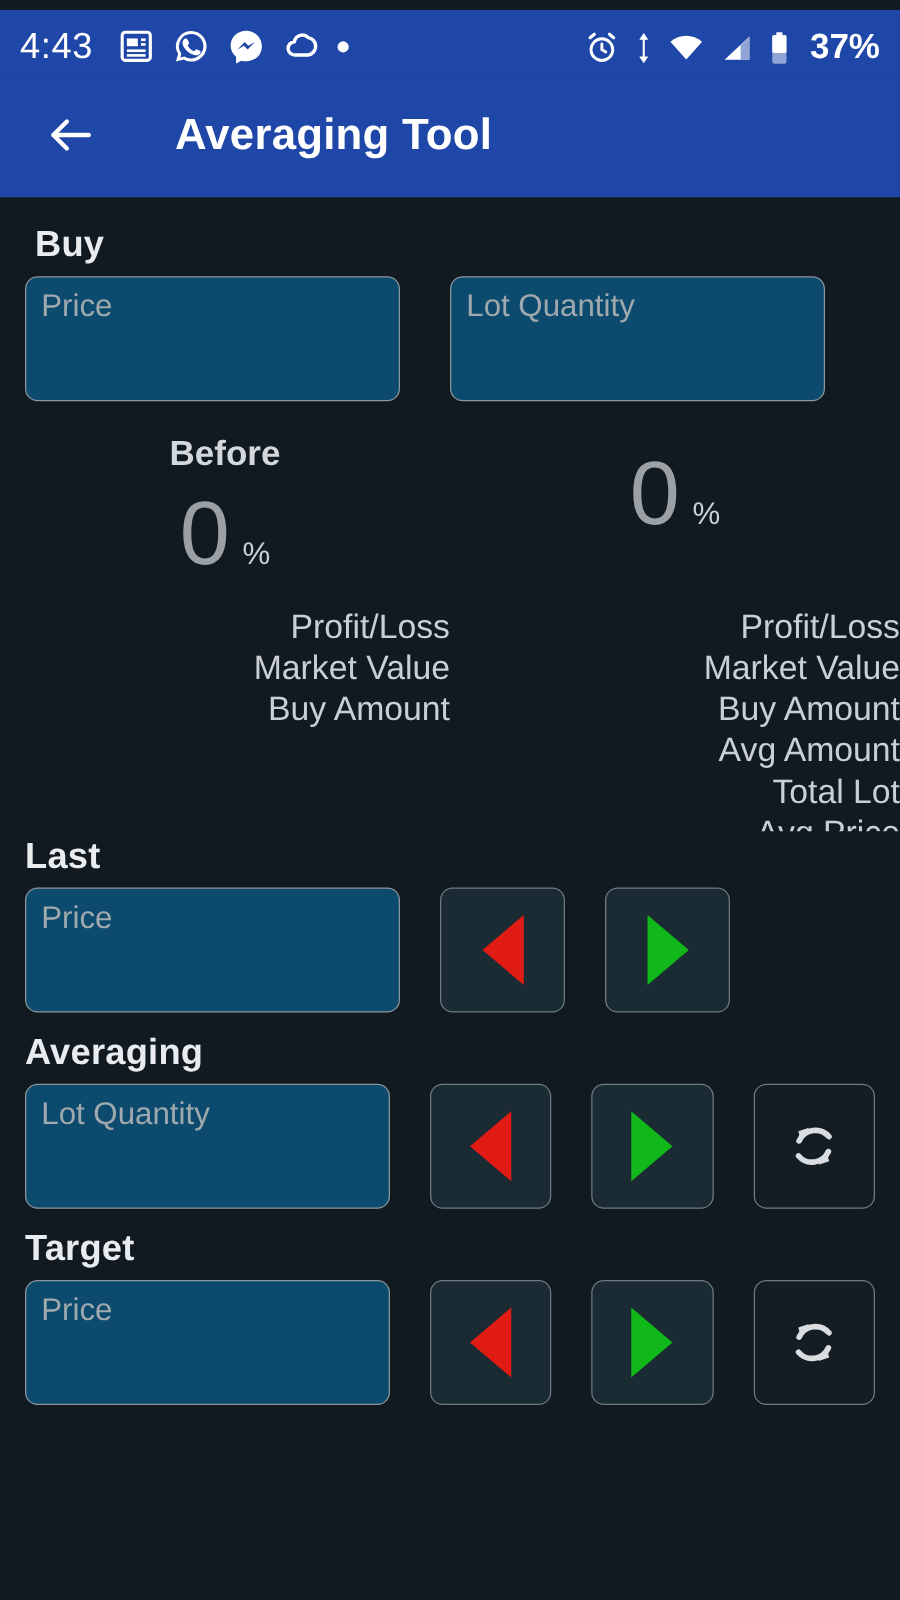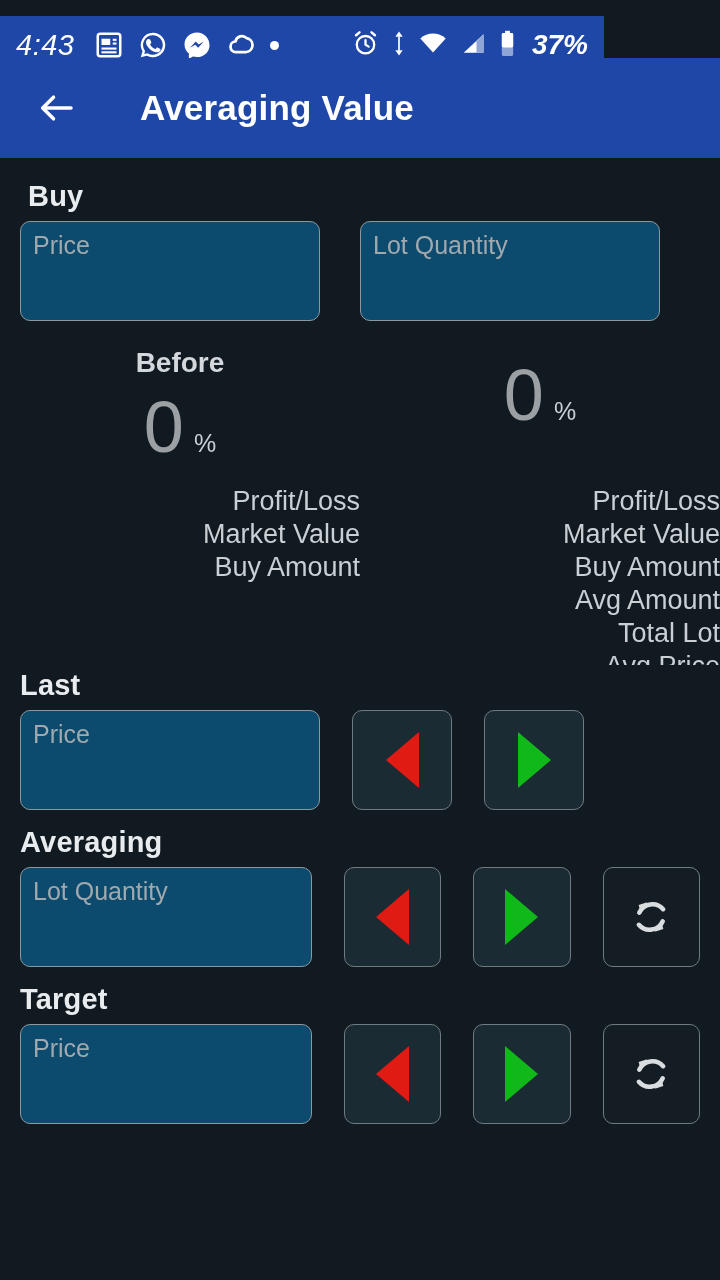--- a/index.html
+++ b/index.html
@@ -15,38 +15,37 @@
   #app {
     position: relative;
     width: 720px;
     height: 1280px;
     background: #121a21;
   }
 
   
   .statusbar {
     position: absolute;
-    top: 16px; left: 0;
-    width: 604px;
+    top: 8px; left: 0;
+    width: 720px;
     height: 58px;
     background: #1f47a8;
     display: flex;
     align-items: center;
     padding: 0 16px;
-    font-style: italic;
   }
   .sb-time {
     color: #ffffff;
     font-size: 29px;
     font-weight: 400;
     letter-spacing: .5px;
     margin-right: 20px;
   }
   .sb-left-icons { display: flex; align-items: center; gap: 14px; flex: 1; }
-  .sb-right-icons { display: flex; align-items: flex-start; gap: 11px; }
+  .sb-right-icons { display: flex; align-items: flex-end; gap: 11px; }
   .sb-ico { display: block; }
   .sb-battery-text {
     color: #ffffff;
     font-size: 28px;
     font-weight: 600;
     margin-left: 4px;
   }
   .sb-dot {
     width: 9px; height: 9px;
     border-radius: 50%;
@@ -275,21 +274,21 @@
       <span class="sb-battery-text">37%</span>
     </div>
   </div>
 
   <div class="appbar">
     <div class="back-btn">
       <svg width="48" height="40" viewBox="0 0 24 24">
         <path d="M21 12H4M10.5 5.5L4 12l6.5 6.5" fill="none" stroke="#fff" stroke-width="2.1" stroke-linecap="round" stroke-linejoin="round"></path>
       </svg>
     </div>
-    <div class="appbar-title">Averaging Value</div>
+    <div class="appbar-title">Averaging Tool</div>
   </div>
 
   <div class="content">
 
     <div style="padding-top:22px;">
       <div class="section-label">Buy</div>
     </div>
     <div class="buy-row">
       <div class="field">
         <span class="ph">Price</span>

